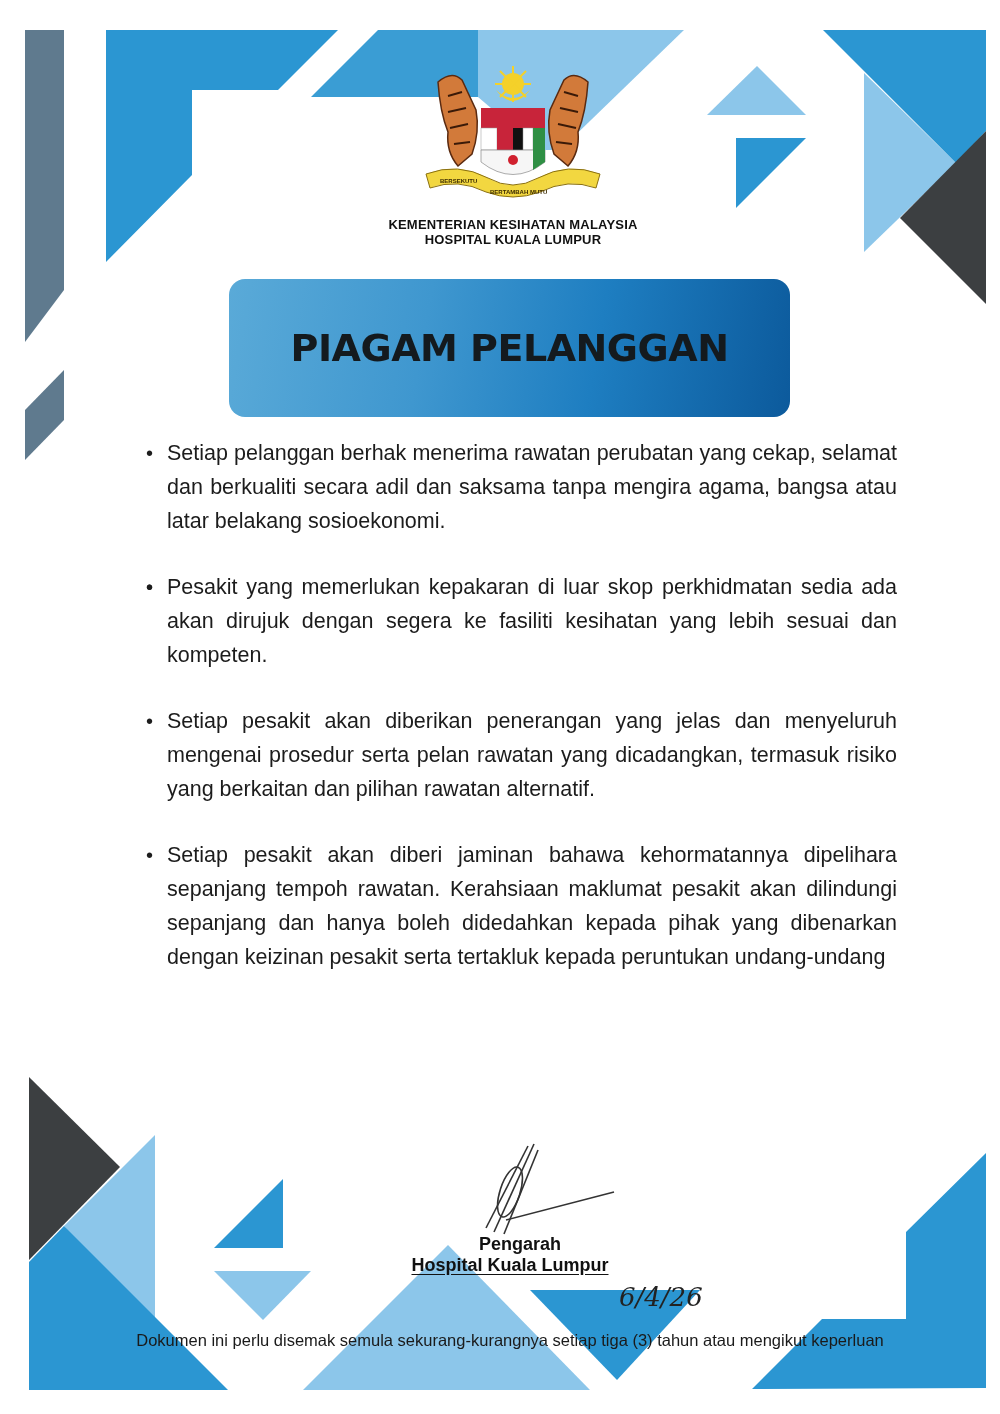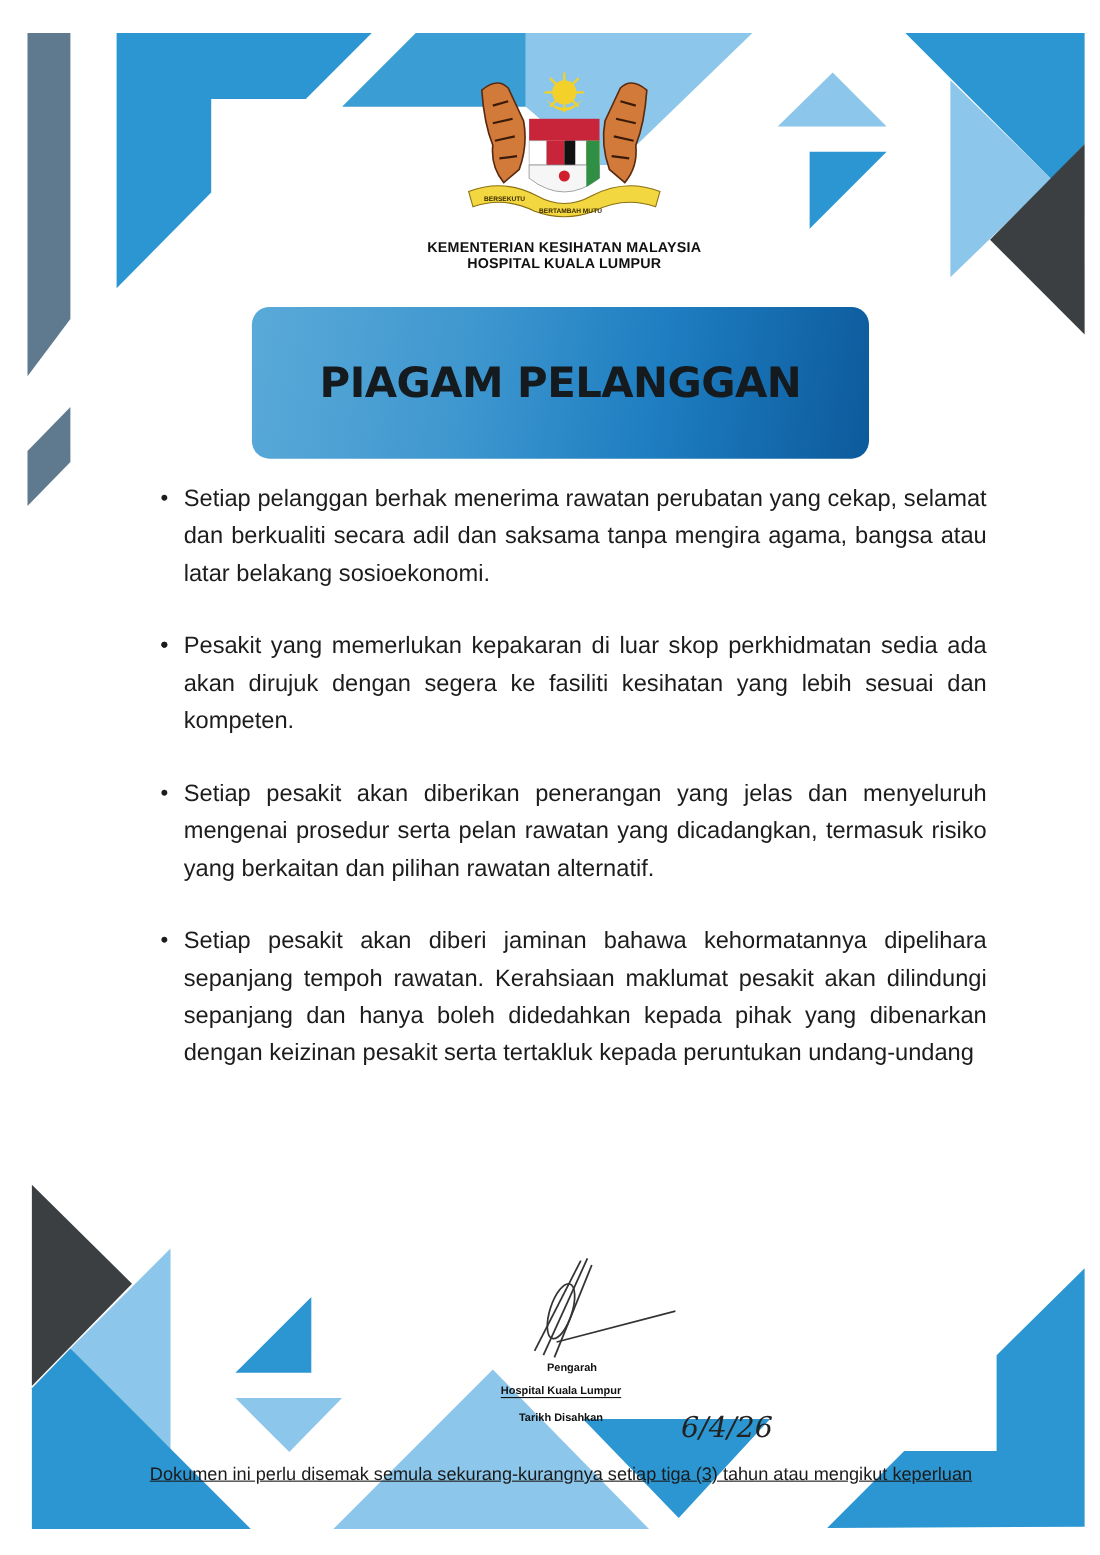--- a/index.html
+++ b/index.html
@@ -15,27 +15,27 @@
                  background: linear-gradient(100deg, #5aaad8 0%, #3f97cf 35%, #1e7ec1 65%, #0c5a9c 100%);
                  z-index: 2; display: flex; align-items: center; justify-content: center; }
     .title-box h1 { margin: 0; font-family: "DejaVu Sans", sans-serif; font-weight: bold; font-size: 38px;
                     color: #141a1e; letter-spacing: -0.5px; text-align: right; }
     .charter { position: absolute; left: 145px; top: 436px; width: 752px; z-index: 2; margin: 0; padding: 0; list-style: none; }
     .charter li { position: relative; padding-left: 22px; font-size: 21.5px; line-height: 34px;
                   text-align: justify; margin-bottom: 32px; color: #1c1c1c; }
     .charter li .bullet { position: absolute; left: 1px; top: 0; font-size: 20px; }
     .signature { position: absolute; left: 476px; top: 1140px; width: 140px; height: 100px; z-index: 3; }
     .sign-block { position: absolute; left: 380px; top: 1234px; width: 260px; text-align: center; z-index: 3;
-                  font-weight: bold; font-size: 10px; color: #111; }
+                  font-weight: bold; font-size: 18px; color: #111; }
     .sign-block .role { display: block; line-height: 20px; margin-left: 20px; }
     .sign-block .place { display: block; line-height: 22px; text-decoration: underline; text-underline-offset: 3px; }
     .sign-block .date-label { display: block; line-height: 24px; margin-top: 2px; }
     .date-hand { position: absolute; left: 617px; top: 1276px; width: 100px; height: 40px; z-index: 3; }
     .footer-note { position: absolute; left: 70px; top: 1331px; width: 880px; text-align: center; z-index: 3;
-                   font-size: 16.5px; color: #1a1a1a; text-decoration: underline; }
+                   font-size: 16.5px; color: #1a1a1a; }
   </style>
 </head>
 <body>
 
 <svg class="bg-shapes" viewBox="0 0 1000 1414" xmlns="http://www.w3.org/2000/svg">
 
   <polygon points="25,30 64,30 64,290 25,342" fill="#5f7a8e"></polygon>
   <polygon points="25,410 64,370 64,420 25,460" fill="#5f7a8e"></polygon>
 
   <polygon points="106,30 338,30 278,90 192,90 192,175 106,262" fill="#2b96d2"></polygon>
@@ -143,20 +143,19 @@
     <path d="M18,92 L58,4"></path>
     <path d="M28,94 L62,10"></path>
     <ellipse cx="34" cy="52" rx="10" ry="26" transform="rotate(18 34 52)"></ellipse>
     <path d="M30,80 L138,52"></path>
   </g>
 </svg>
 
 <div class="sign-block">
   <span class="role">Pengarah</span>
   <span class="place">Hospital Kuala Lumpur</span>
-  <span class="date-label">Tarikh Disahkan</span>
 </div>
 
 <svg class="date-hand" viewBox="0 0 100 40" xmlns="http://www.w3.org/2000/svg">
   <text x="2" y="30" font-size="26" font-style="italic" fill="#222" font-family="DejaVu Serif, serif">6/4/26</text>
 </svg>
 
 <div class="footer-note">Dokumen ini perlu disemak semula sekurang-kurangnya setiap tiga (3) tahun atau mengikut keperluan</div>
 
 </body></html>

